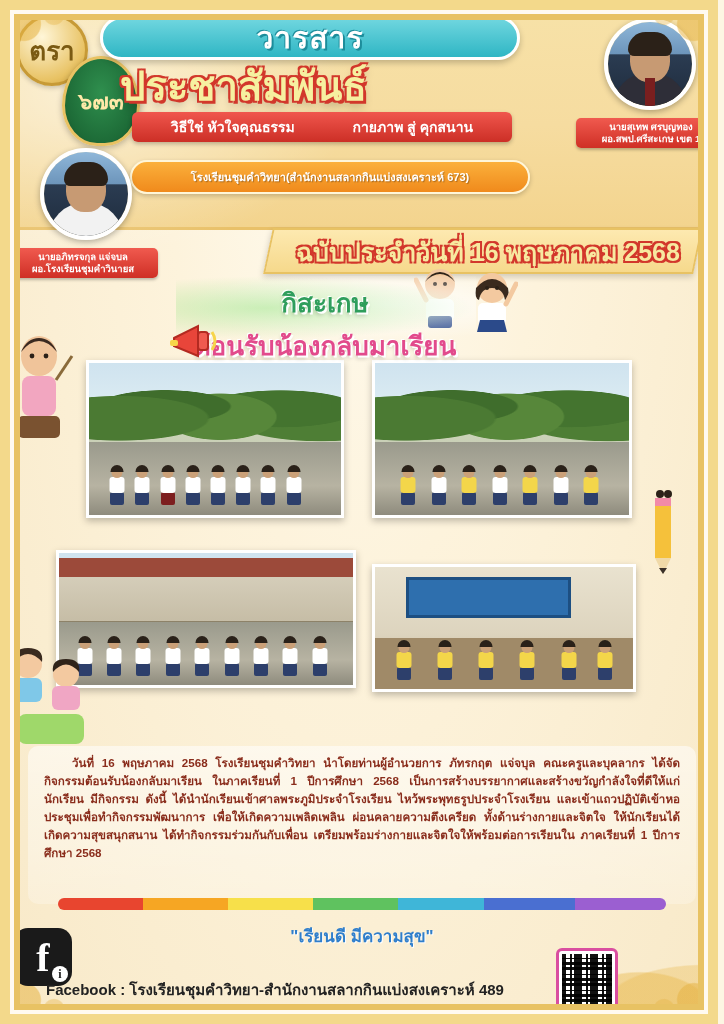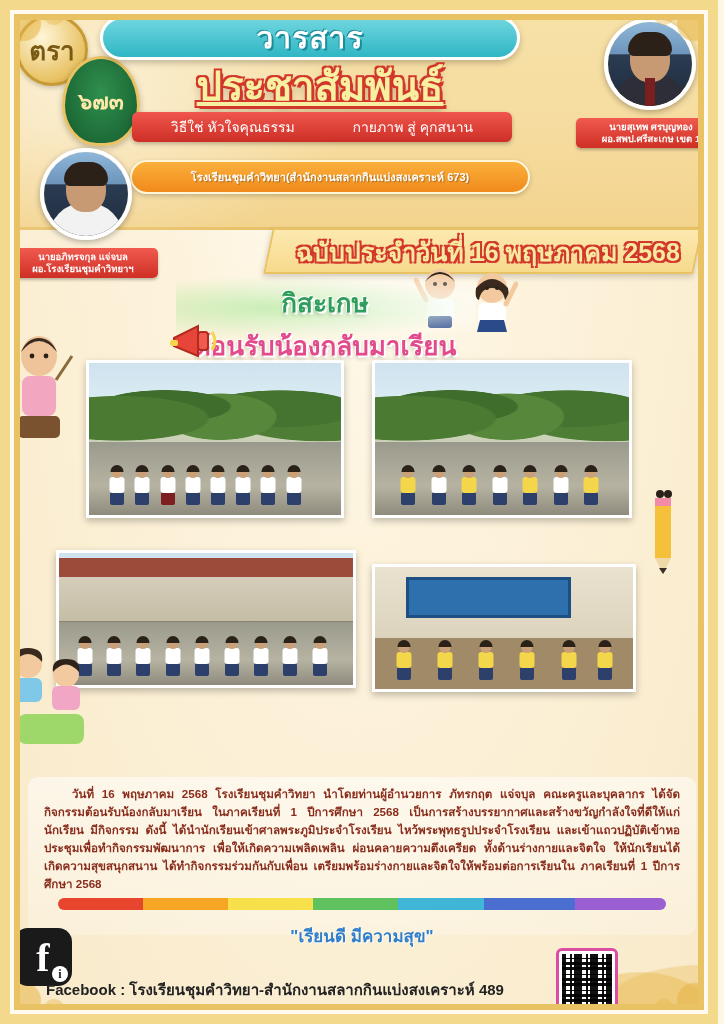--- a/index.html
+++ b/index.html
@@ -77,36 +77,35 @@
     box-shadow: 0 3px 6px rgba(0,0,0,.22);
   }
   .title-banner span {
     display: block; text-align: center; line-height: 38px;
     font-size: 30px; font-weight: bold; color: #fff;
     text-shadow: 2px 2px 0 #1d8d9b, -1px -1px 0 #1d8d9b;
     letter-spacing: 1px;
   }
   .title-main {
     position: absolute; left: 120px; top: 54px; width: 400px;
-    text-align: center; font-size: 40px; font-weight: bold;
+    text-align: left; font-size: 40px; font-weight: bold;
     color: #f6f0a0;
     text-shadow:
       3px 3px 0 #d2372b, -2px -2px 0 #d2372b, 2px -2px 0 #d2372b, -2px 2px 0 #d2372b,
       0 6px 10px rgba(0,0,0,.25);
-    text-decoration: underline;
   }
   .motto-bar {
     position: absolute; left: 132px; top: 112px; width: 380px; height: 30px;
     background: linear-gradient(180deg, #f0564d, #cc2f26);
     border-radius: 6px;
     box-shadow: 0 2px 4px rgba(0,0,0,.25);
     display: flex; align-items: center; justify-content: space-around;
     padding: 0 10px;
   }
-  .motto-bar span { color: #fff; font-size: 14px; font-weight: normal; }
+  .motto-bar span { color: #fff; font-size: 14px; font-weight: bold; }
   .school-bar {
     position: absolute; left: 130px; top: 160px; width: 400px; height: 34px;
     background: linear-gradient(180deg, #fbb03b, #f08a1c);
     border-radius: 17px;
     border: 2px solid #fff6d8;
     box-shadow: 0 2px 5px rgba(0,0,0,.2);
     display: flex; align-items: center; justify-content: center;
   }
   .school-bar span { color: #fff; font-size: 11px; font-weight: bold; text-shadow: 1px 1px 1px rgba(0,0,0,.3); }
 
@@ -236,21 +235,20 @@
     border-bottom: 3px solid #8d8268; }
   .roofred { position:absolute; left:0; top:4%; width:100%; height:14%; background:#9c4a3a; }
 
   
   .text-panel {
     position: absolute; left: 28px; top: 746px; width: 668px; height: 158px;
     background: linear-gradient(180deg, rgba(255,255,255,.55), rgba(255,255,255,.25));
     border-radius: 10px;
     padding: 8px 16px;
     z-index: 6;
-    margin-top: 31px;
   }
   .text-panel p {
     font-size: 11.6px; line-height: 1.55; color: #8a2d1c; font-weight: bold;
     text-align: justify; text-indent: 28px;
   }
   .rainbow-bar {
     position: absolute; left: 58px; top: 898px; width: 608px; height: 12px;
     border-radius: 6px; z-index: 7;
     background: linear-gradient(90deg,#e8452f 0 14%, #f6a623 14% 28%, #f7e04a 28% 42%, #5fc25f 42% 56%, #3fb6d8 56% 70%, #4a6fd1 70% 85%, #9b5fd1 85% 100%);
   }
@@ -342,21 +340,21 @@
     </div>
 
     <div class="portrait portrait-tl">
       <div class="face"></div>
         <div class="body"></div>
         <div class="head"></div>
         <div class="hair"></div>
     </div>
     <div class="name-badge badge-tl">
       <div>นายอภิทรจกุล  แจ่จบล</div>
-      <div>ผอ.โรงเรียนชุมคำวิทยาฯ</div>
+      <div>ผอ.โรงเรียนชุมคำวินายส</div>
     </div>
   </div>
 
   <div class="date-ribbon"></div>
   <div class="date-ribbon-text">ฉบับประจำวันที่ 16 พฤษภาคม 2568</div>
 
   <div class="cloud-bg"></div>
   <div class="act-title">
     <div class="l1">กิสะเกษ</div>
     <div class="l2">ต้อนรับน้องกลับมาเรียน</div>

